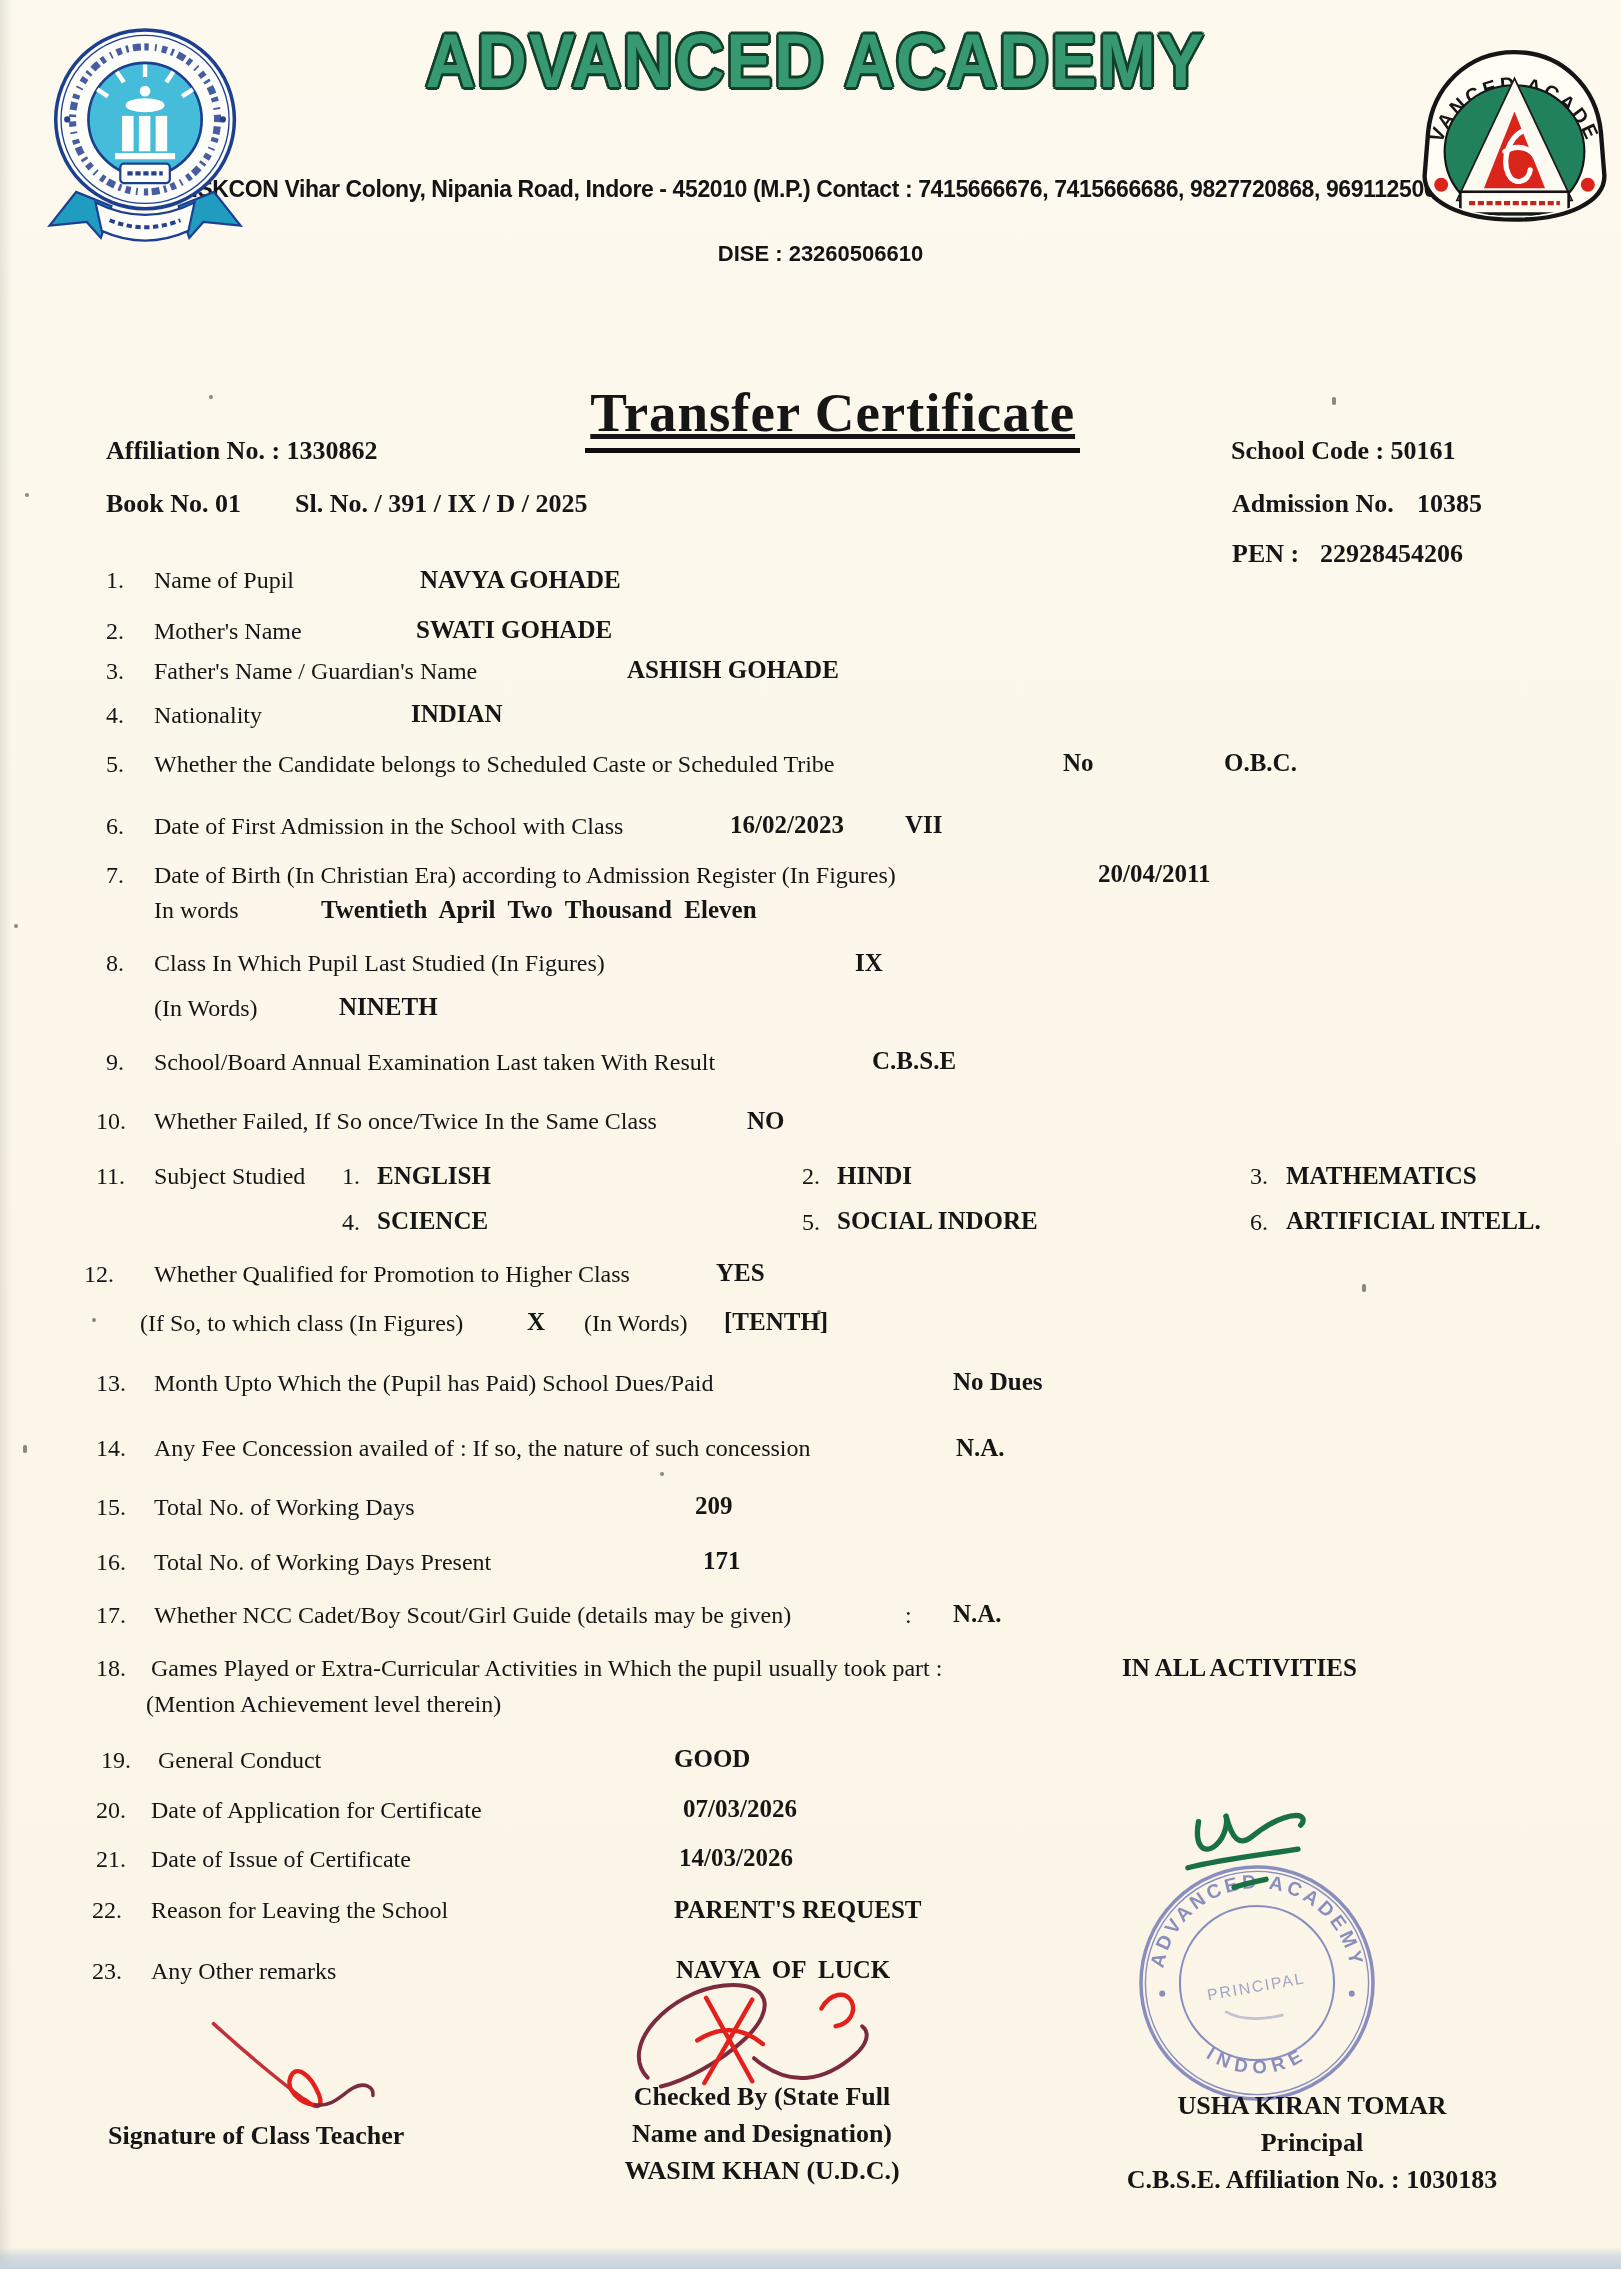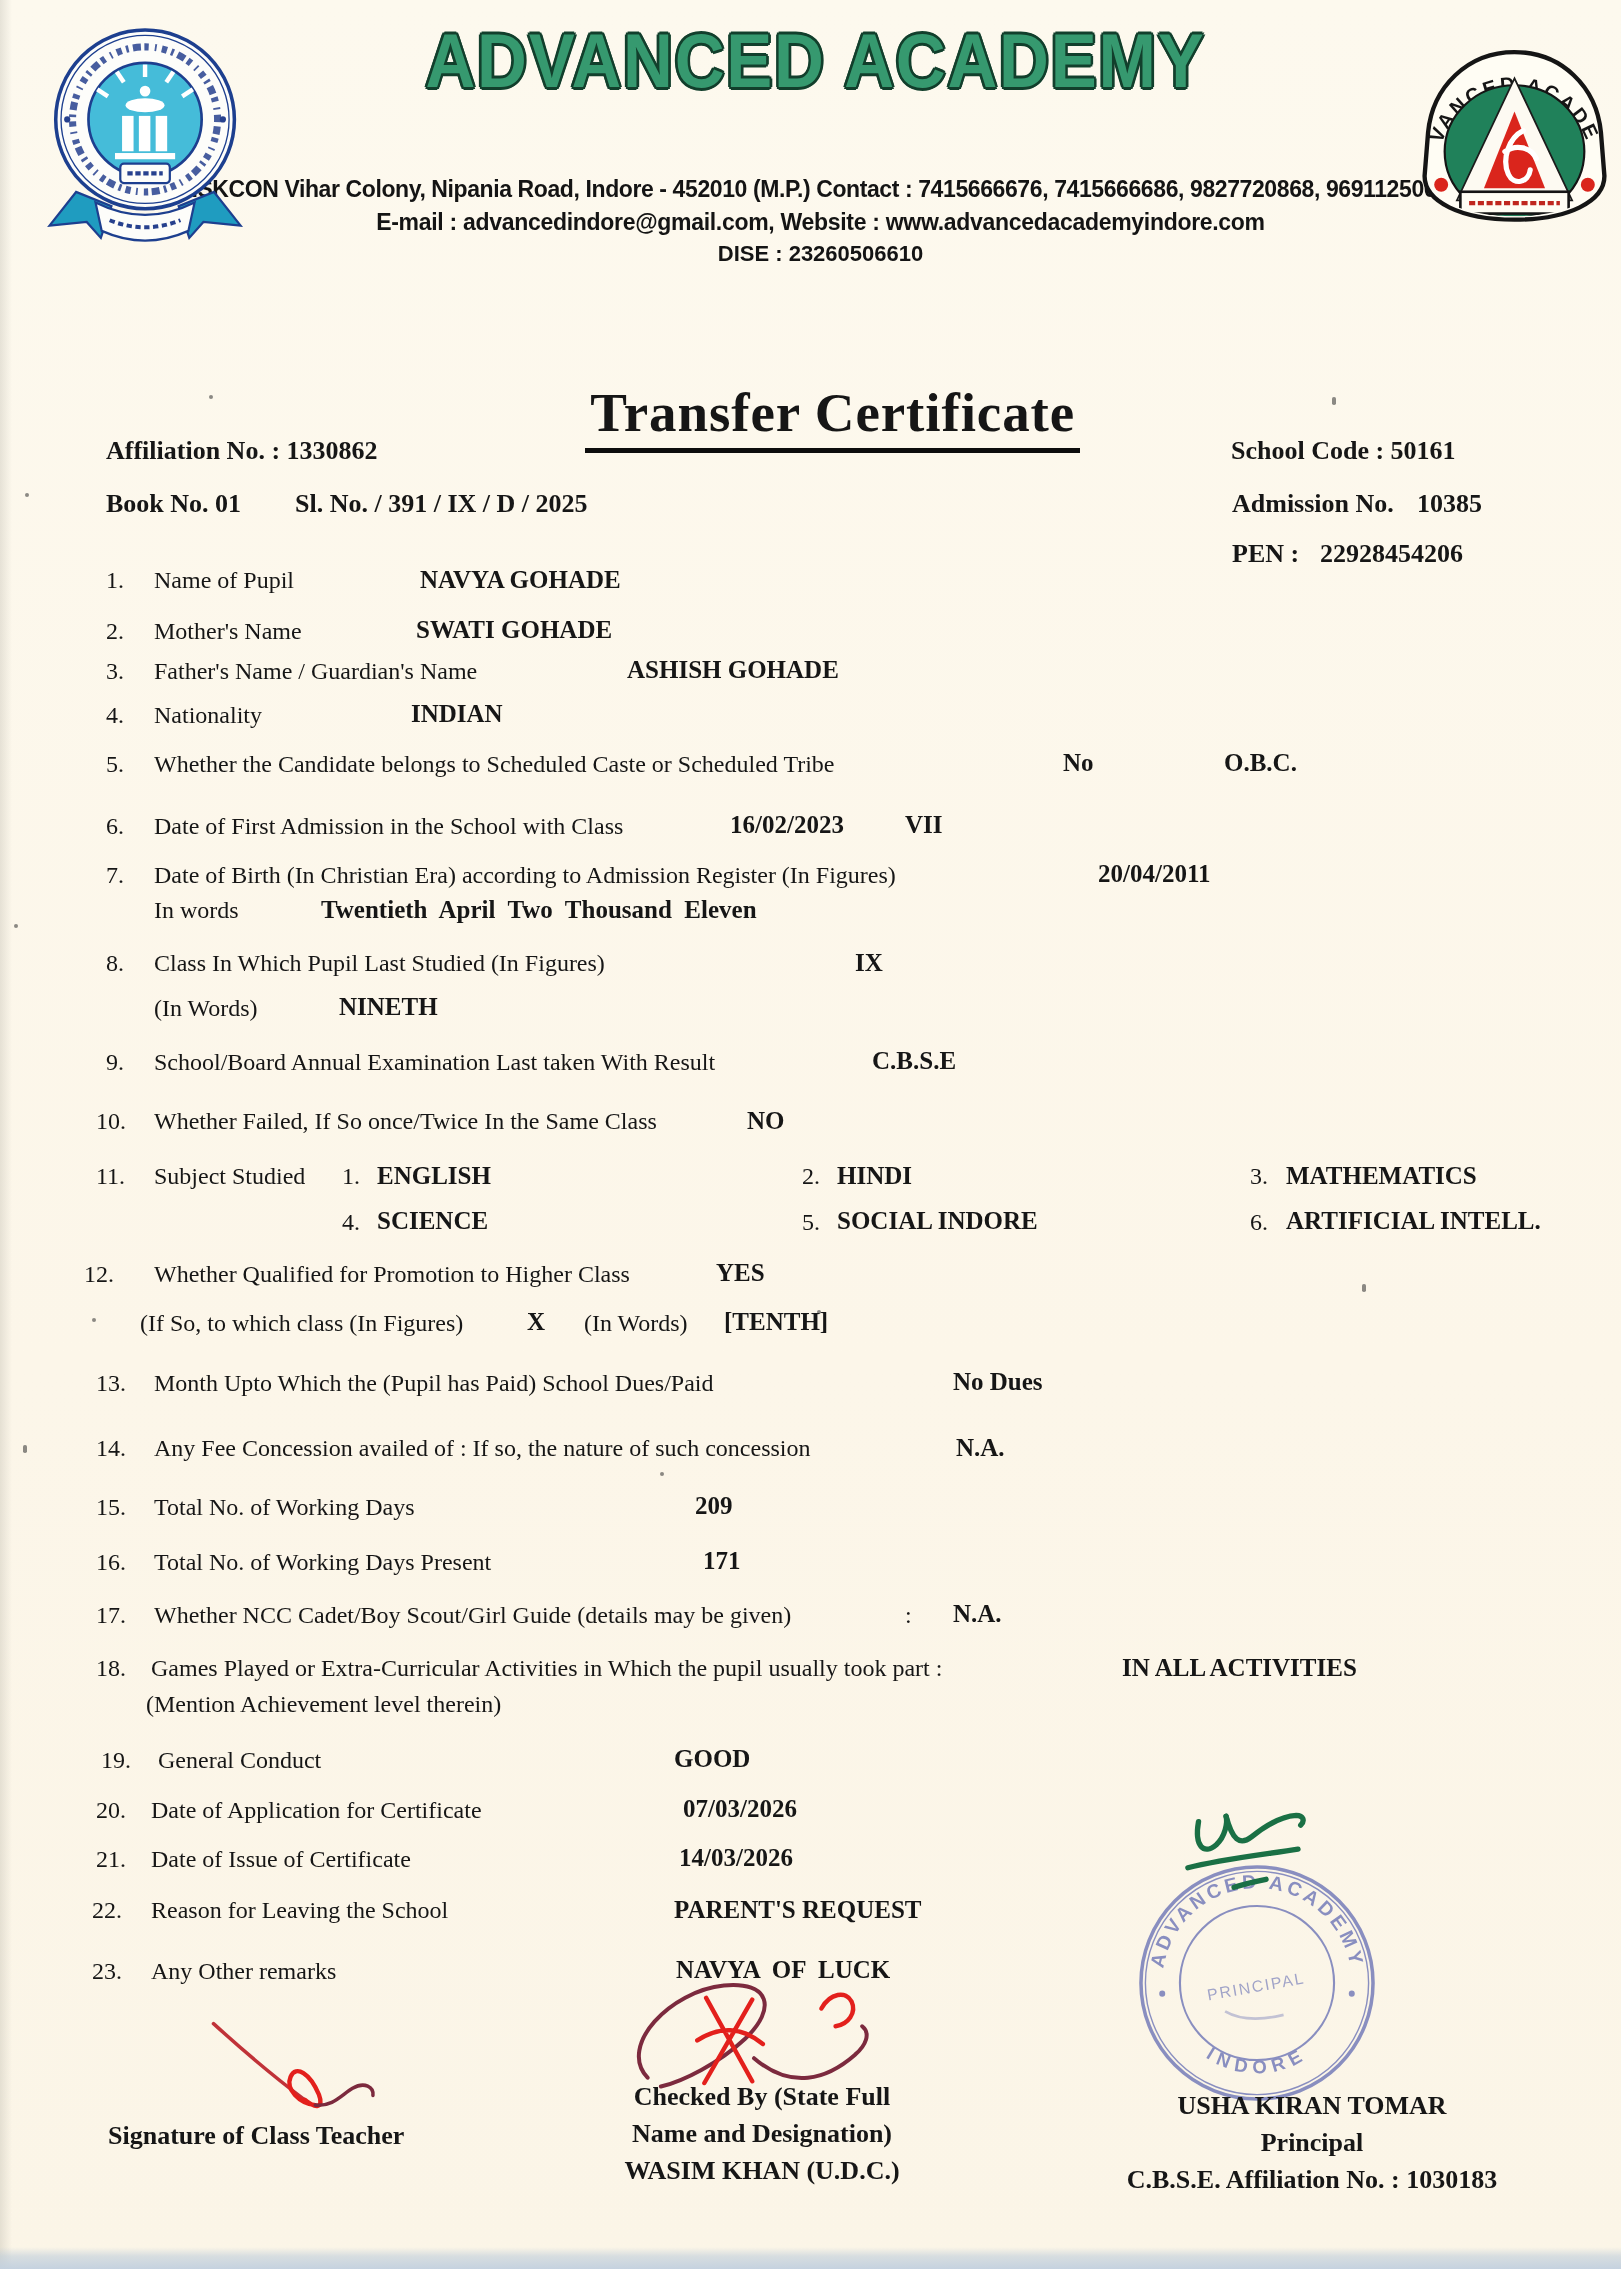--- a/index.html
+++ b/index.html
@@ -22,41 +22,40 @@
   .affil-line{top:140px;left:337px;width:966px;text-align:center;
     font-family:"Liberation Sans",sans-serif;font-weight:bold;font-size:27.5px;color:#c02a1e;letter-spacing:0.3px;}
   .addr-line{top:176px;left:186px;width:1268px;text-align:center;
     font-family:"Liberation Sans",sans-serif;font-weight:bold;font-size:23px;letter-spacing:-0.4px;color:#141414;}
   .email-line{top:209px;left:275px;width:1091px;text-align:center;
     font-family:"Liberation Sans",sans-serif;font-weight:bold;font-size:23px;letter-spacing:-0.3px;color:#141414;}
   .dise-line{top:241px;left:541px;width:559px;text-align:center;
     font-family:"Liberation Sans",sans-serif;font-weight:bold;font-size:22px;color:#141414;}
   
   .doc-title{top:381px;left:585px;font-weight:bold;font-size:55px;letter-spacing:0.9px;
-    border-bottom:5.3px solid #0d0d0d;padding:0 5.3px 3.5px 5.3px;}
+    border-bottom:5.3px solid #0d0d0d;padding:0 5.3px 3.5px 5.3px;text-decoration:underline;}
   .meta{font-weight:bold;font-size:26px;}
   .num{font-size:24px;}
   .lbl{font-size:24px;}
   .val{font-weight:bold;font-size:25px;}
   .ws{word-spacing:6.2px;}
   .footer-line{font-weight:bold;font-size:26px;}
   .center{text-align:center;}
   .speck{position:absolute;width:4.4px;height:4.4px;border-radius:50%;background:rgba(45,45,45,.55);}
   .bottom-band{position:absolute;left:0;right:0;bottom:0;height:23px;
     background:linear-gradient(180deg,rgba(186,202,218,0) 0%,rgba(186,202,218,.55) 40%,#c3d1df 100%);}
   svg text{font-family:"Liberation Sans",sans-serif;}
 </style>
 </head>
 <body>
 
 <div class="page">
 
   <div class="abs school-name">ADVANCED ACADEMY</div>
   <div class="abs addr-line">ISKCON Vihar Colony, Nipania Road, Indore - 452010 (M.P.) Contact : 7415666676, 7415666686, 9827720868, 9691125004</div>
-  <div class="abs email-line">E-mail : advancedindore@gmail.com, Website : www.advancedacademyindore.com</div>
   <div class="abs dise-line">DISE : 23260506610</div>
 
   <svg class="abs" style="left:46px;top:26.6px" width="199" height="222" viewBox="0 0 225 250">
 
     <path d="M34,186 L4,224 L46,220 L62,238 L74,202 Z" fill="#1f9cc0" stroke="#1d3f8f" stroke-width="2.5"></path>
     <path d="M190,186 L220,224 L178,220 L162,238 L150,202 Z" fill="#1f9cc0" stroke="#1d3f8f" stroke-width="2.5"></path>
     <path d="M56,198 Q112,226 168,198 L161,230 Q112,252 63,230 Z" fill="#fdfdfa" stroke="#1d3f8f" stroke-width="2.5"></path>
     <path d="M72,218 Q112,234 152,218" fill="none" stroke="#27418e" stroke-width="4.5" stroke-dasharray="6 4"></path>
 
     <circle cx="112" cy="104" r="101" fill="#fdfdfa" stroke="#1d3f8f" stroke-width="4"></circle>

